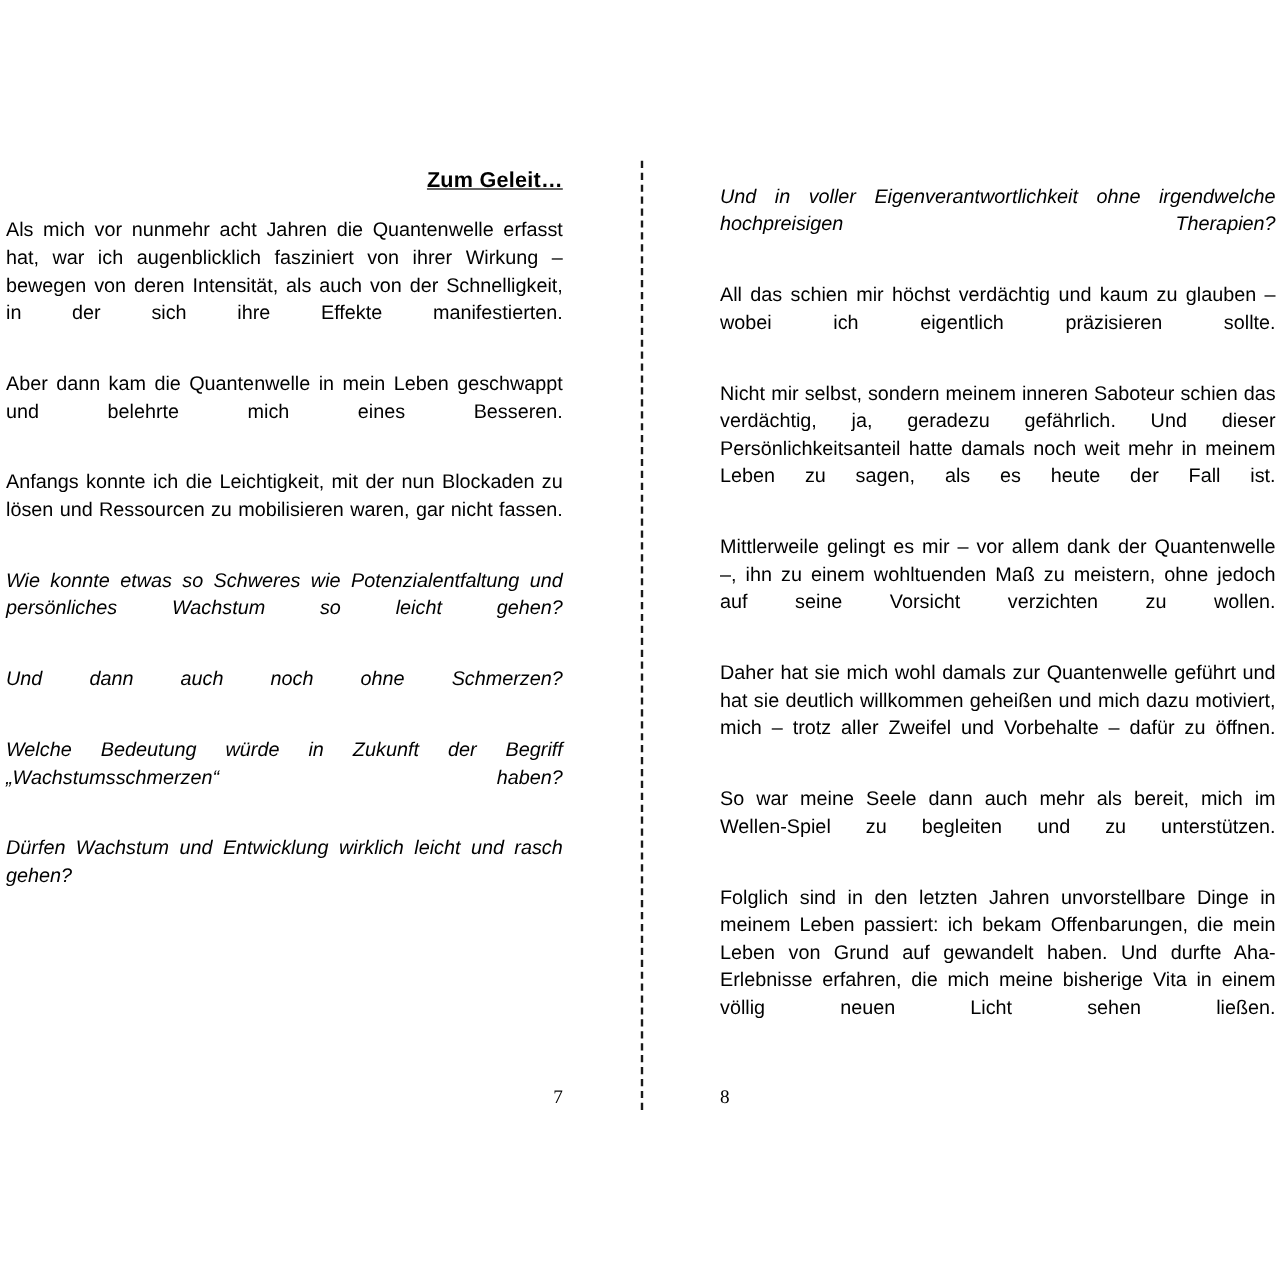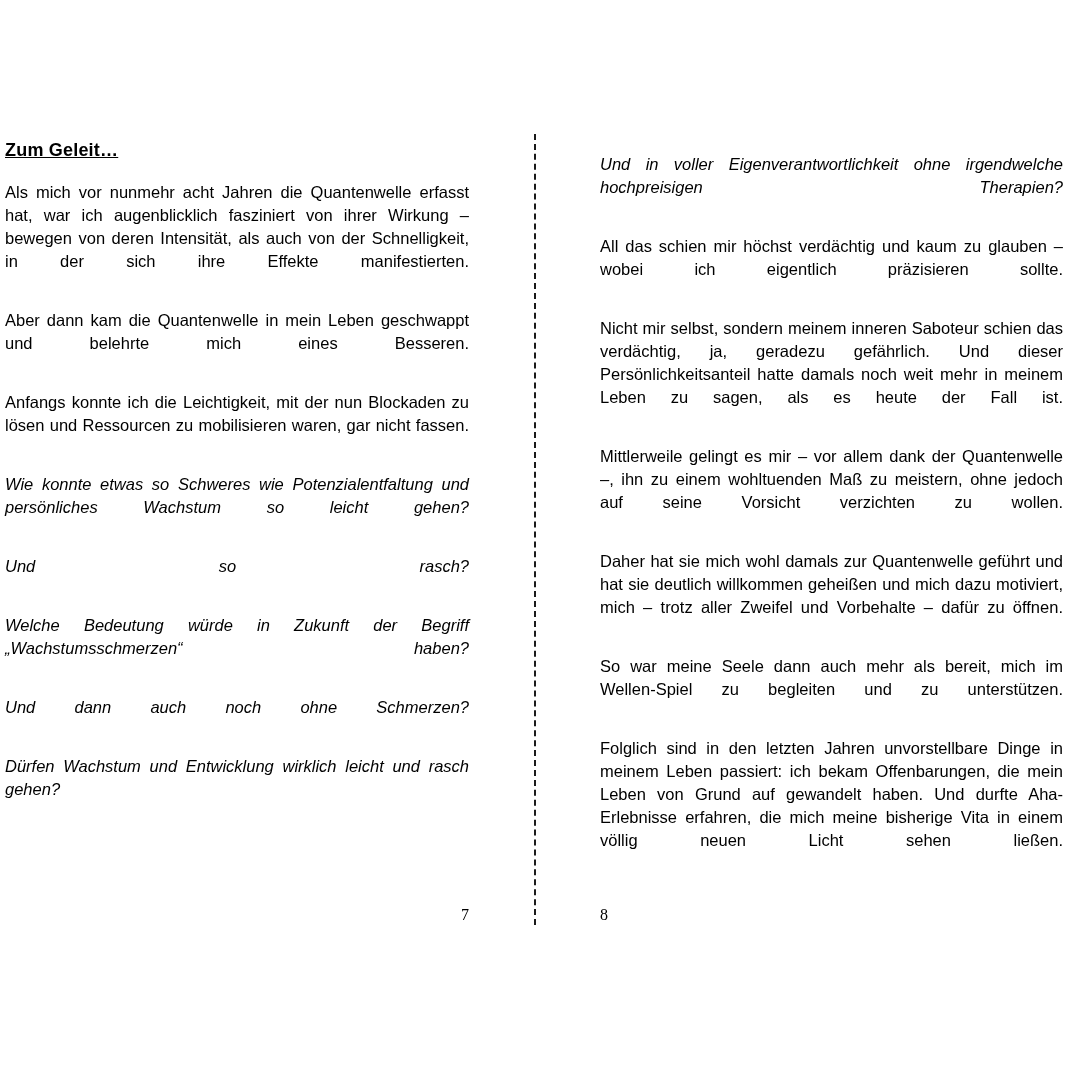--- a/index.html
+++ b/index.html
@@ -39,21 +39,21 @@
   .page {
     position: absolute;
     top: 140px;
   }
   .page-left  { left: 5px;   width: 464px; }
   .page-right { left: 600px; width: 463px; }
 
   .page-title {
     font-size: 18px;
     font-weight: bold;
-    text-align: left;
+    text-align: right;
     text-decoration: underline;
     margin: 0 0 20px 0;
     letter-spacing: 0.2px;
   }
 
   .para {
     font-size: 16.5px;
     line-height: 23px;
     text-align: justify;
     text-justify: inter-word;
@@ -87,23 +87,22 @@
 
   <div class="gutter"></div>
 
   <div class="page page-left">
     <h1 class="page-title">Zum Geleit…</h1>
     <div>
         <p class="para">Als mich vor nunmehr acht Jahren die Quantenwelle erfasst hat, war ich augenblicklich fasziniert von ihrer Wirkung – bewegen von deren Intensität, als auch von der Schnelligkeit, in der sich ihre Effekte manifestierten.</p>
         <p class="para">Aber dann kam die Quantenwelle in mein Leben geschwappt und belehrte mich eines Besseren.</p>
         <p class="para">Anfangs konnte ich die Leichtigkeit, mit der nun Blockaden zu lösen und Ressourcen zu mobilisieren waren, gar nicht fassen.</p>
         <p class="para italic">Wie konnte etwas so Schweres wie Potenzialentfaltung und persönliches Wachstum so leicht gehen?</p>
-        <p class="para italic">Und so rasch?</p>
+        <p class="para italic">Und dann auch noch ohne Schmerzen?</p>
         <p class="para italic">Welche Bedeutung würde in Zukunft der Begriff „Wachstumsschmerzen“ haben?</p>
-        <p class="para italic">Und dann auch noch ohne Schmerzen?</p>
         <p class="para italic">Dürfen Wachstum und Entwicklung wirklich leicht und rasch gehen?</p>
       </div>
   </div>
 
   <div class="page page-right">
     <div>
         <p class="para italic">Und in voller Eigenverantwortlichkeit ohne irgendwelche hochpreisigen Therapien?</p>
         <p class="para">All das schien mir höchst verdächtig und kaum zu glauben – wobei ich eigentlich präzisieren sollte.</p>
         <p class="para">Nicht mir selbst, sondern meinem inneren Saboteur schien das verdächtig, ja, geradezu gefährlich. Und dieser Persönlichkeitsanteil hatte damals noch weit mehr in meinem Leben zu sagen, als es heute der Fall ist.</p>
         <p class="para">Mittlerweile gelingt es mir – vor allem dank der Quantenwelle –, ihn zu einem wohltuenden Maß zu meistern, ohne jedoch auf seine Vorsicht verzichten zu wollen.</p>

